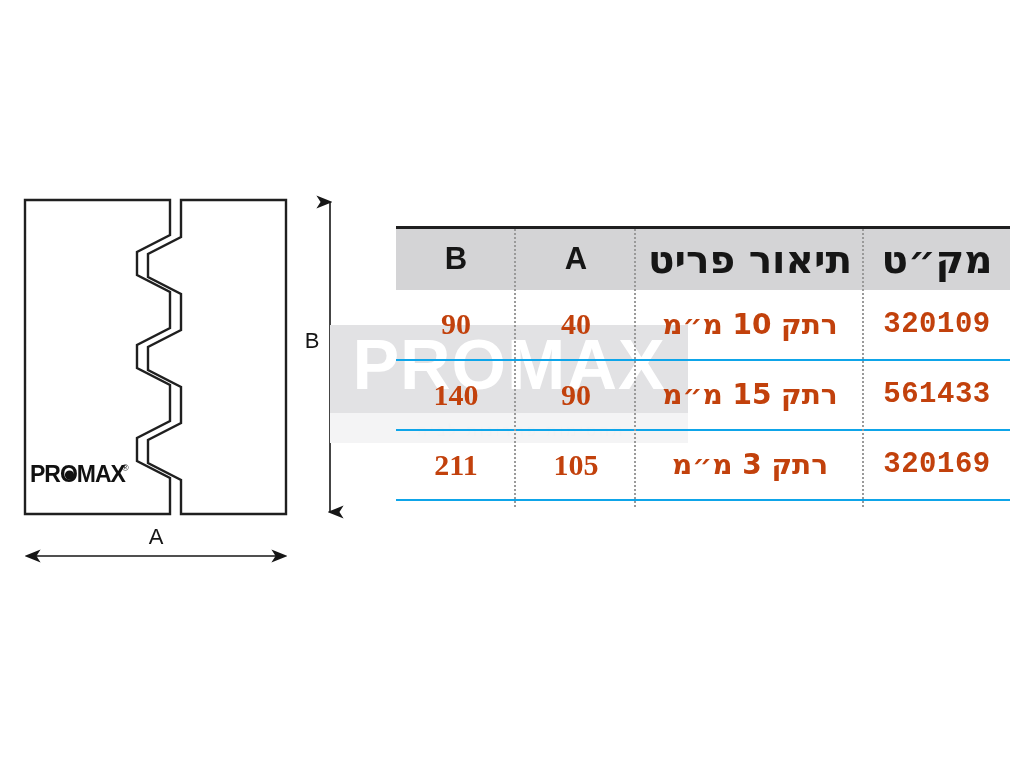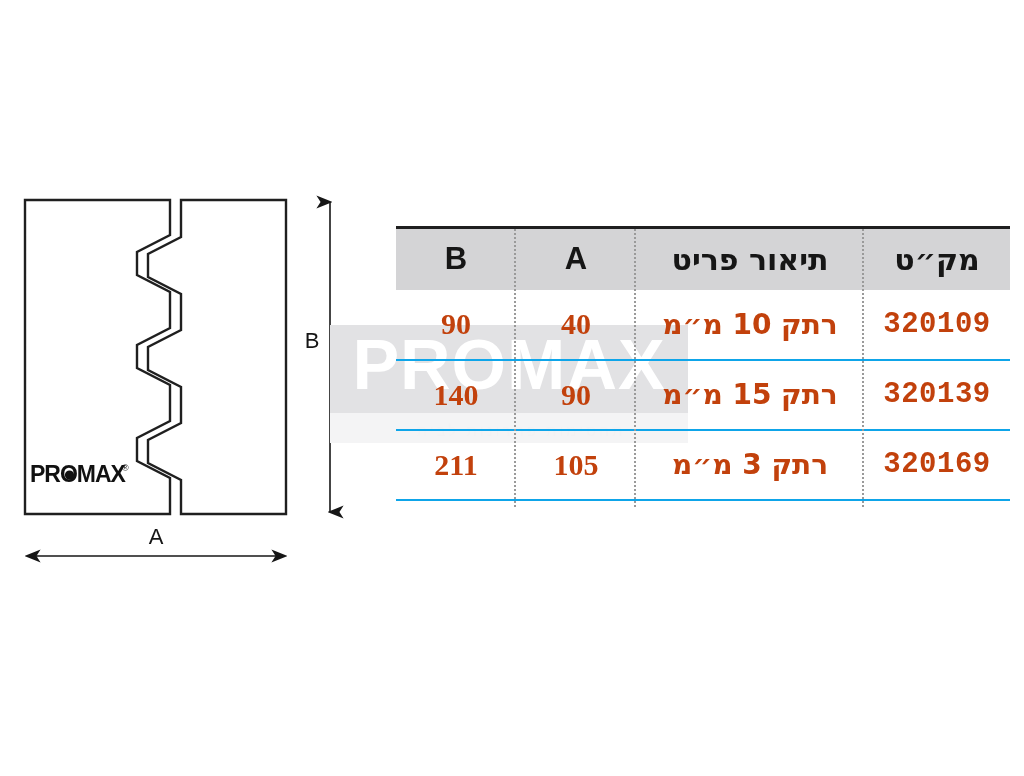--- a/index.html
+++ b/index.html
@@ -122,21 +122,21 @@
     font-weight: 700;
     color: #161616;
     letter-spacing: 0px;
     border-top: 3px solid #1f1f1f;
   }
   #spec-table thead th.hdr-latin {
     font-family: "Liberation Sans", "DejaVu Sans", sans-serif;
   }
   #spec-table thead th.hdr-he {
     font-family: "DejaVu Sans", "Liberation Sans", sans-serif;
-    font-size: 30px;
+    font-size: 39px;
   }
 
   
   #spec-table tbody tr {
     height: 70px;
   }
   #spec-table tbody td {
     font-size: 29px;
     color: #c2410c;
     border-bottom: 2px solid #0ea5e9;
@@ -285,21 +285,21 @@
         </tr>
       </thead>
       <tbody>
         <tr>
           <td class="cell-sku">320109</td>
           <td class="cell-desc">רתק 10 מ״מ</td>
           <td class="cell-num">40</td>
           <td class="cell-num">90</td>
         </tr>
         <tr>
-          <td class="cell-sku">320139</td>
+          <td class="cell-sku">561433</td>
           <td class="cell-desc">רתק 15 מ״מ</td>
           <td class="cell-num">90</td>
           <td class="cell-num">140</td>
         </tr>
         <tr>
           <td class="cell-sku">320169</td>
           <td class="cell-desc">רתק 3 מ״מ</td>
           <td class="cell-num">105</td>
           <td class="cell-num">211</td>
         </tr>

